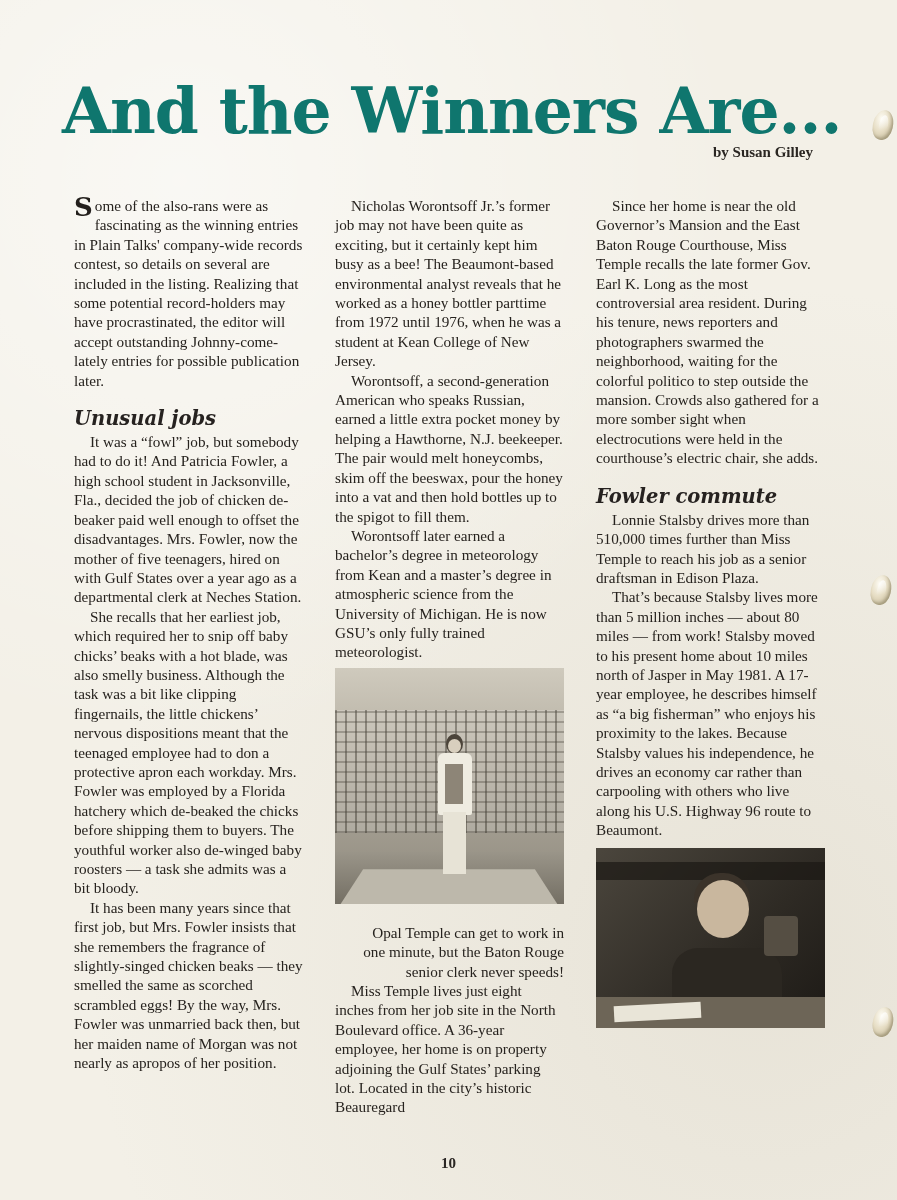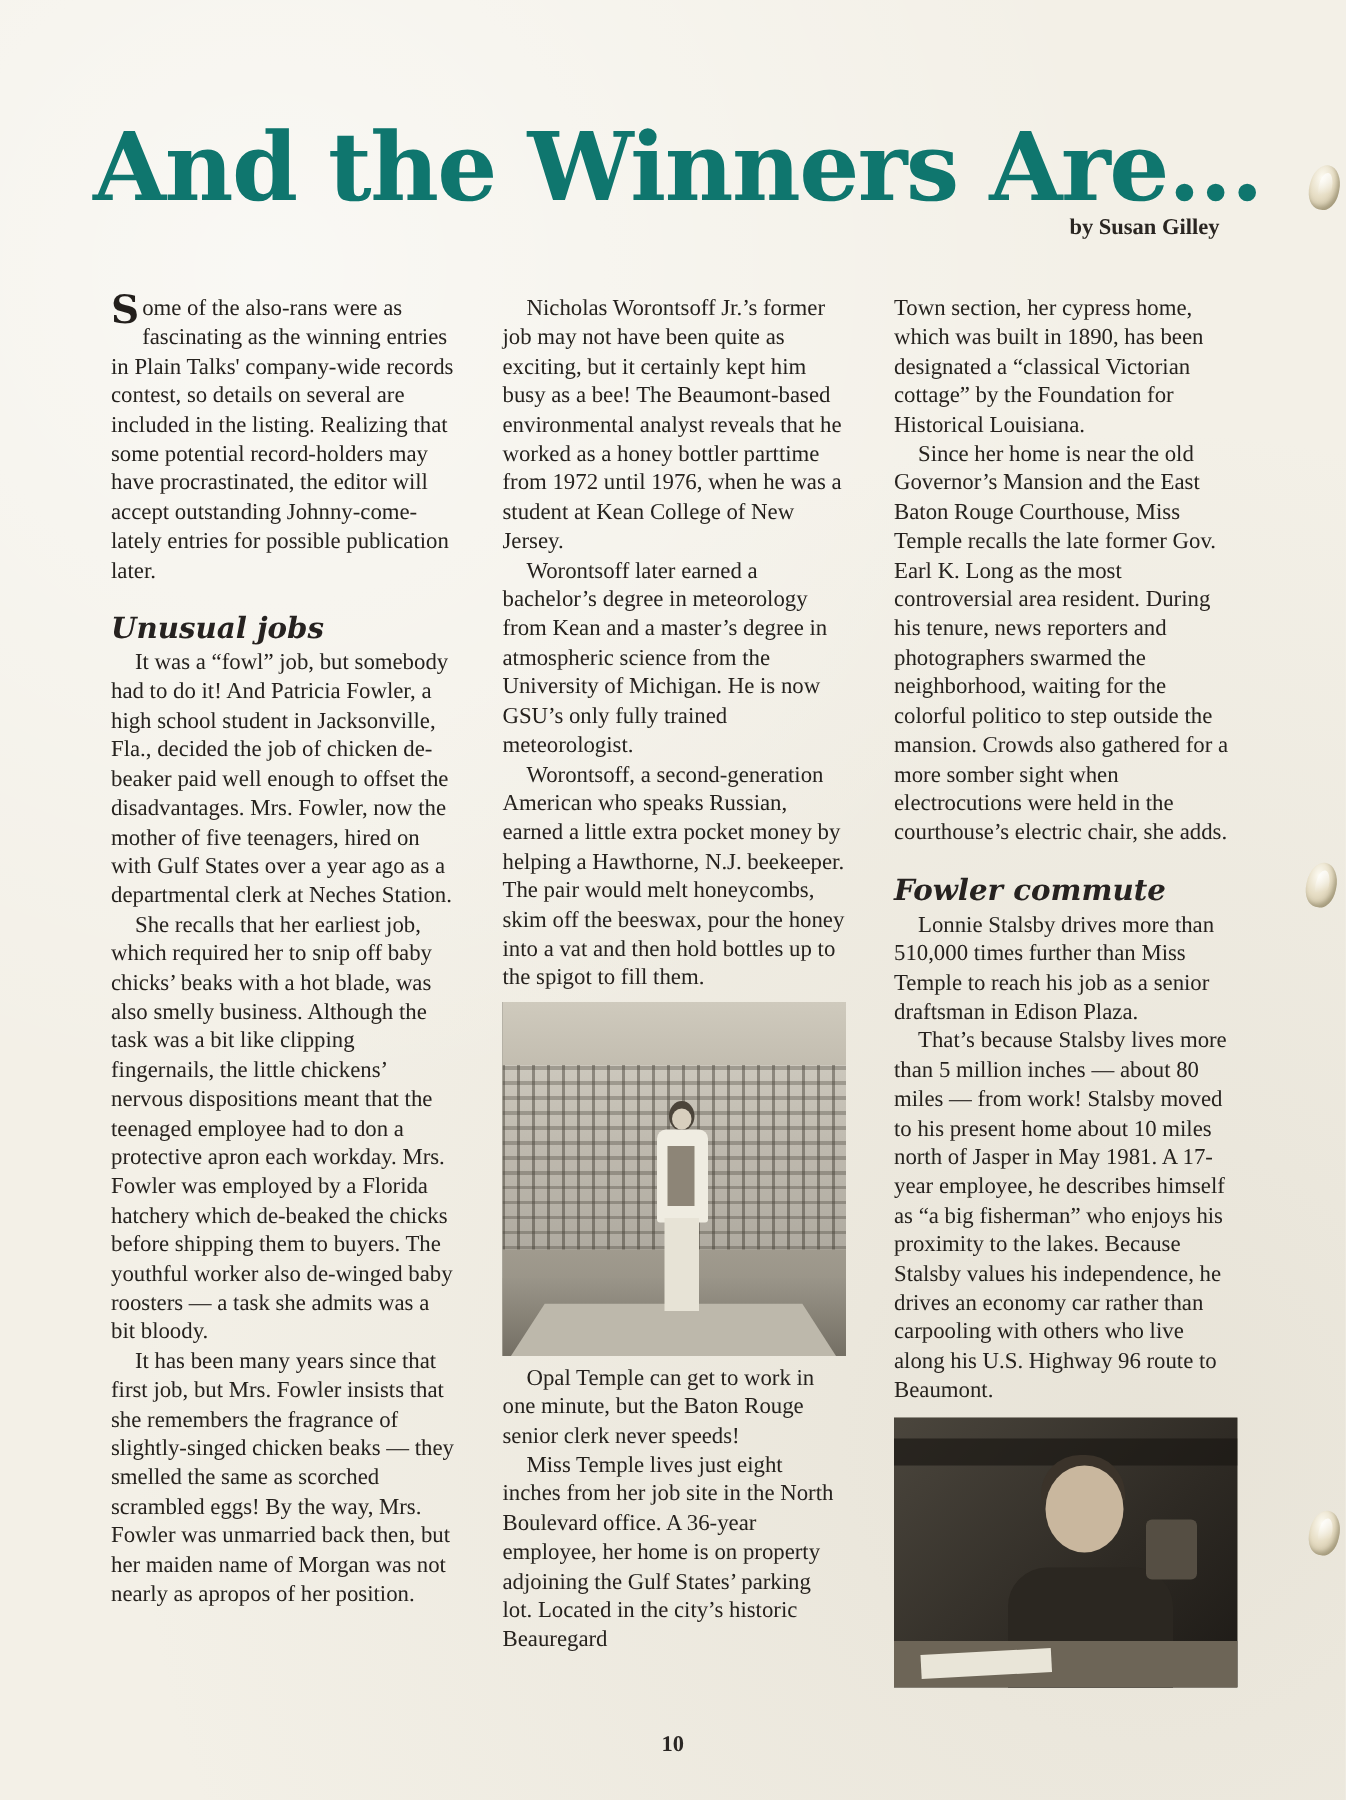--- a/index.html
+++ b/index.html
@@ -102,21 +102,22 @@
     position: relative;
     overflow: hidden;
     margin-top: 6px;
   }
   .photo.temple { height: 236px; }
   .photo.stalsby { height: 180px; margin-top: 8px; }
   .caption {
     font-size: 15.2px;
     line-height: 19.4px;
     text-indent: 16px;
-    margin-top: 5px;
+    margin-top: 19px;
+    text-align: right;
   }
   .page-number {
     position: absolute;
     left: 0;
     right: 0;
     top: 1155px;
     text-align: center;
     font-family: "Liberation Serif", serif;
     font-weight: bold;
     font-size: 15px;
@@ -187,41 +188,40 @@
     <div class="col">
       <p class="dropcap-para"><span class="dropcap">S</span><span>ome of the also-rans were as fascinating as the winning entries in Plain Talks' company-wide records contest, so details on several are included in the listing. Realizing that some potential record-holders may have procrastinated, the editor will accept outstanding Johnny-come-lately entries for possible publication later.</span></p>
       <h2 class="subhead">Unusual jobs</h2>
       <p>It was a “fowl” job, but somebody had to do it! And Patricia Fowler, a high school student in Jacksonville, Fla., decided the job of chicken de-beaker paid well enough to offset the disadvantages. Mrs. Fowler, now the mother of five teenagers, hired on with Gulf States over a year ago as a departmental clerk at Neches Station.</p>
       <p>She recalls that her earliest job, which required her to snip off baby chicks’ beaks with a hot blade, was also smelly business. Although the task was a bit like clipping fingernails, the little chickens’ nervous dispositions meant that the teenaged employee had to don a protective apron each workday. Mrs. Fowler was employed by a Florida hatchery which de-beaked the chicks before shipping them to buyers. The youthful worker also de-winged baby roosters — a task she admits was a bit bloody.</p>
       <p>It has been many years since that first job, but Mrs. Fowler insists that she remembers the fragrance of slightly-singed chicken beaks — they smelled the same as scorched scrambled eggs! By the way, Mrs. Fowler was unmarried back then, but her maiden name of Morgan was not nearly as apropos of her position.</p>
     </div>
 
     <div class="col">
       <p>Nicholas Worontsoff Jr.’s former job may not have been quite as exciting, but it certainly kept him busy as a bee! The Beaumont-based environmental analyst reveals that he worked as a honey bottler parttime from 1972 until 1976, when he was a student at Kean College of New Jersey.</p>
+      <p>Worontsoff, a second-generation American who speaks Russian, earned a little extra pocket money by helping a Hawthorne, N.J. beekeeper. The pair would melt honeycombs, skim off the beeswax, pour the honey into a vat and then hold bottles up to the spigot to fill them.</p>
       <p>Worontsoff later earned a bachelor’s degree in meteorology from Kean and a master’s degree in atmospheric science from the University of Michigan. He is now GSU’s only fully trained meteorologist.</p>
-      <p>Worontsoff, a second-generation American who speaks Russian, earned a little extra pocket money by helping a Hawthorne, N.J. beekeeper. The pair would melt honeycombs, skim off the beeswax, pour the honey into a vat and then hold bottles up to the spigot to fill them.</p>
       <div class="photo temple">
         <div class="ph1-sky"></div>
         <div class="ph1-fence"></div>
         <div class="ph1-ground"></div>
         <div class="ph1-walk"></div>
         <div class="ph1-fig">
           <div class="ph1-head"></div>
           <div class="ph1-face"></div>
           <div class="ph1-body"></div>
           <div class="ph1-dark"></div>
           <div class="ph1-legs"></div>
         </div>
       </div>
       <p class="caption">Opal Temple can get to work in one minute, but the Baton Rouge senior clerk never speeds!</p>
       <p>Miss Temple lives just eight inches from her job site in the North Boulevard office. A 36-year employee, her home is on property adjoining the Gulf States’ parking lot. Located in the city’s historic Beauregard</p>
     </div>
 
     <div class="col">
-      <p class="noindent">Town section, her cypress home, which was built in 1890, has been designated a “classical Victorian cottage” by the Foundation for Historical Louisiana.</p>
       <p>Since her home is near the old Governor’s Mansion and the East Baton Rouge Courthouse, Miss Temple recalls the late former Gov. Earl K. Long as the most controversial area resident. During his tenure, news reporters and photographers swarmed the neighborhood, waiting for the colorful politico to step outside the mansion. Crowds also gathered for a more somber sight when electrocutions were held in the courthouse’s electric chair, she adds.</p>
       <h2 class="subhead">Fowler commute</h2>
       <p>Lonnie Stalsby drives more than 510,000 times further than Miss Temple to reach his job as a senior draftsman in Edison Plaza.</p>
       <p>That’s because Stalsby lives more than 5 million inches — about 80 miles — from work! Stalsby moved to his present home about 10 miles north of Jasper in May 1981. A 17-year employee, he describes himself as “a big fisherman” who enjoys his proximity to the lakes. Because Stalsby values his independence, he drives an economy car rather than carpooling with others who live along his U.S. Highway 96 route to Beaumont.</p>
       <div class="photo stalsby">
         <div class="ph2-bg"></div>
         <div class="ph2-shelf"></div>
         <div class="ph2-hair"></div>
         <div class="ph2-head"></div>
         <div class="ph2-body"></div>

